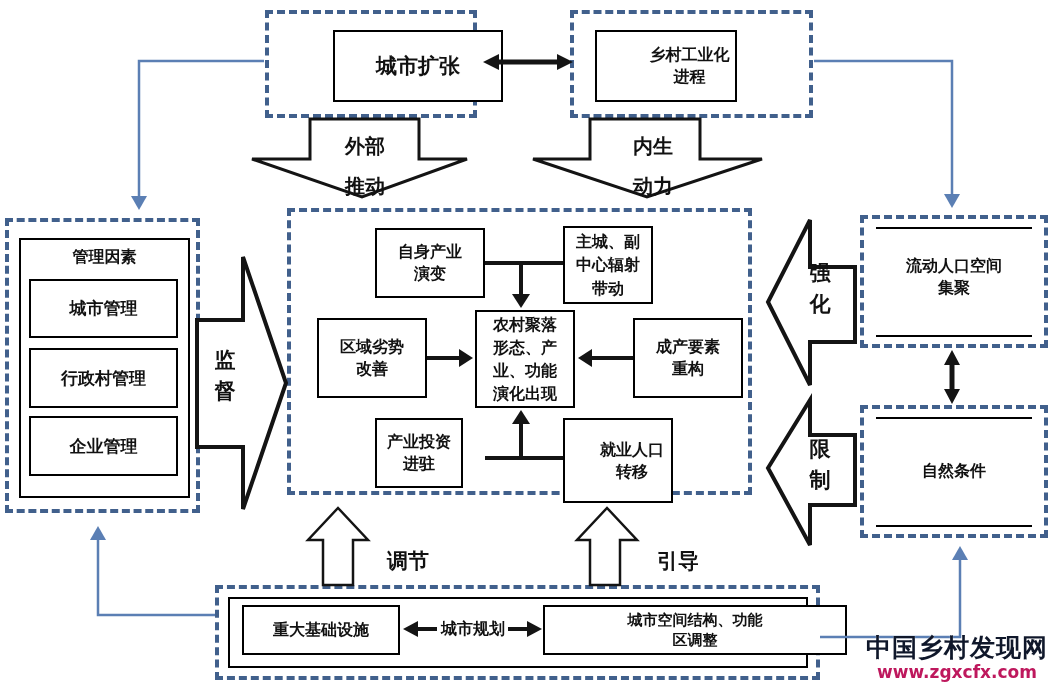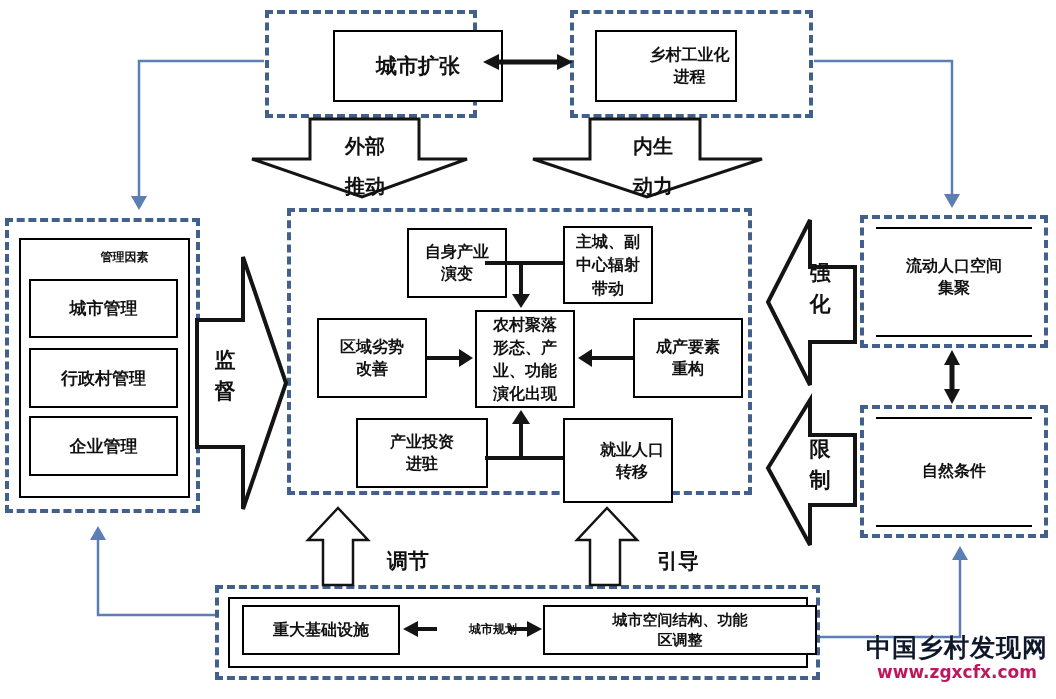--- a/index.html
+++ b/index.html
@@ -8,21 +8,21 @@
     font-family:"DejaVu Sans",sans-serif;color:#111;
   }
   .dashed{position:absolute;border:4px dashed #41608c;background:transparent;box-sizing:border-box;z-index:2;}
   .sbox{
     position:absolute;border:2px solid #000;background:#fff;box-sizing:border-box;
     display:flex;align-items:center;justify-content:center;text-align:center;
     font-weight:bold;font-size:16px;line-height:1.35;white-space:pre-line;z-index:2;
   }
   .plain-label{
     position:absolute;display:flex;align-items:center;justify-content:center;text-align:left;
-    font-weight:bold;font-size:12px;z-index:4;white-space:pre-line;padding-left:20px;
+    font-weight:bold;font-size:16px;z-index:4;white-space:pre-line;
   }
   .alabel{
     position:absolute;font-weight:bold;text-align:center;white-space:pre-line;z-index:4;
   }
   .big{font-size:20px;line-height:40px;}
   .vert{font-size:21px;line-height:31px;}
   .svg-layer{position:absolute;left:0;top:0;z-index:3;pointer-events:none;}
   .rline{position:absolute;left:12px;right:12px;border-top:2px solid #000;z-index:2;}
   .rtext{
     position:absolute;left:0;right:0;text-align:center;font-weight:bold;font-size:16px;
@@ -47,55 +47,55 @@
   <div class="sbox" style="left:595px;top:30px;width:142px;height:72px;padding-left:47px;">乡村工业化进程</div>
 
   <div class="dashed" style="left:5px;top:218px;width:195px;height:295px;"></div>
   <div class="mgmt-inner" style="left:19px;top:238px;width:171px;height:260px;"></div>
   <div class="plain-label" style="left:19px;top:244px;width:171px;height:26px;">管理因素</div>
   <div class="sbox" style="left:29px;top:279px;width:149px;height:59px;font-size:17px;">城市管理</div>
   <div class="sbox" style="left:29px;top:348px;width:149px;height:60px;font-size:17px;">行政村管理</div>
   <div class="sbox" style="left:29px;top:416px;width:149px;height:60px;font-size:17px;">企业管理</div>
 
   <div class="dashed" style="left:287px;top:208px;width:465px;height:287px;"></div>
-  <div class="sbox" style="left:375px;top:228px;width:100px;height:70px;margin-left:32px;">自身产业
+  <div class="sbox" style="left:375px;top:228px;width:110px;height:70px;">自身产业
 演变</div>
   <div class="sbox" style="left:563px;top:226px;width:90px;height:78px;line-height:1.45;">主城、副
 中心辐射
 带动</div>
   <div class="sbox" style="left:317px;top:318px;width:110px;height:80px;">区域劣势
 改善</div>
   <div class="sbox" style="left:475px;top:310px;width:100px;height:98px;line-height:1.45;">农村聚落
 形态、产
 业、功能
 演化出现</div>
   <div class="sbox" style="left:633px;top:318px;width:110px;height:80px;">成产要素
 重构</div>
-  <div class="sbox" style="left:356px;top:418px;width:132px;height:70px;">产业投资
+  <div class="sbox" style="left:375px;top:418px;width:88px;height:70px;">产业投资
 进驻</div>
   <div class="sbox" style="left:563px;top:418px;width:110px;height:85px;padding-left:28px;">就业人口
 转移</div>
 
   <div class="dashed" style="left:860px;top:215px;width:188px;height:133px;">
     <div class="rline" style="top:8px;"></div>
     <div class="rtext" style="top:36px;">流动人口空间
 集聚</div>
     <div class="rline" style="top:116px;"></div>
   </div>
   <div class="dashed" style="left:860px;top:405px;width:188px;height:133px;">
     <div class="rline" style="top:8px;"></div>
     <div class="rtext" style="top:51px;">自然条件</div>
     <div class="rline" style="top:116px;"></div>
   </div>
 
   <div class="dashed" style="left:215px;top:585px;width:605px;height:95px;"></div>
   <div class="mgmt-inner" style="left:228px;top:597px;width:580px;height:71px;"></div>
   <div class="sbox" style="left:242px;top:605px;width:158px;height:50px;">重大基础设施</div>
   <div class="plain-label" style="left:434px;top:615px;width:78px;height:28px;">城市规划</div>
-  <div class="sbox" style="left:543px;top:605px;width:274px;height:50px;font-size:15px;">城市空间结构、功能
+  <div class="sbox" style="left:543px;top:605px;width:304px;height:50px;font-size:15px;">城市空间结构、功能
 区调整</div>
 
   <div class="alabel big" style="left:325px;top:126px;width:80px;">外部
 推动</div>
   <div class="alabel big" style="left:613px;top:126px;width:80px;">内生
 动力</div>
   <div class="alabel vert" style="left:211px;top:345px;width:28px;">监
 督</div>
   <div class="alabel vert" style="left:806px;top:258px;width:28px;">强
 化</div>

